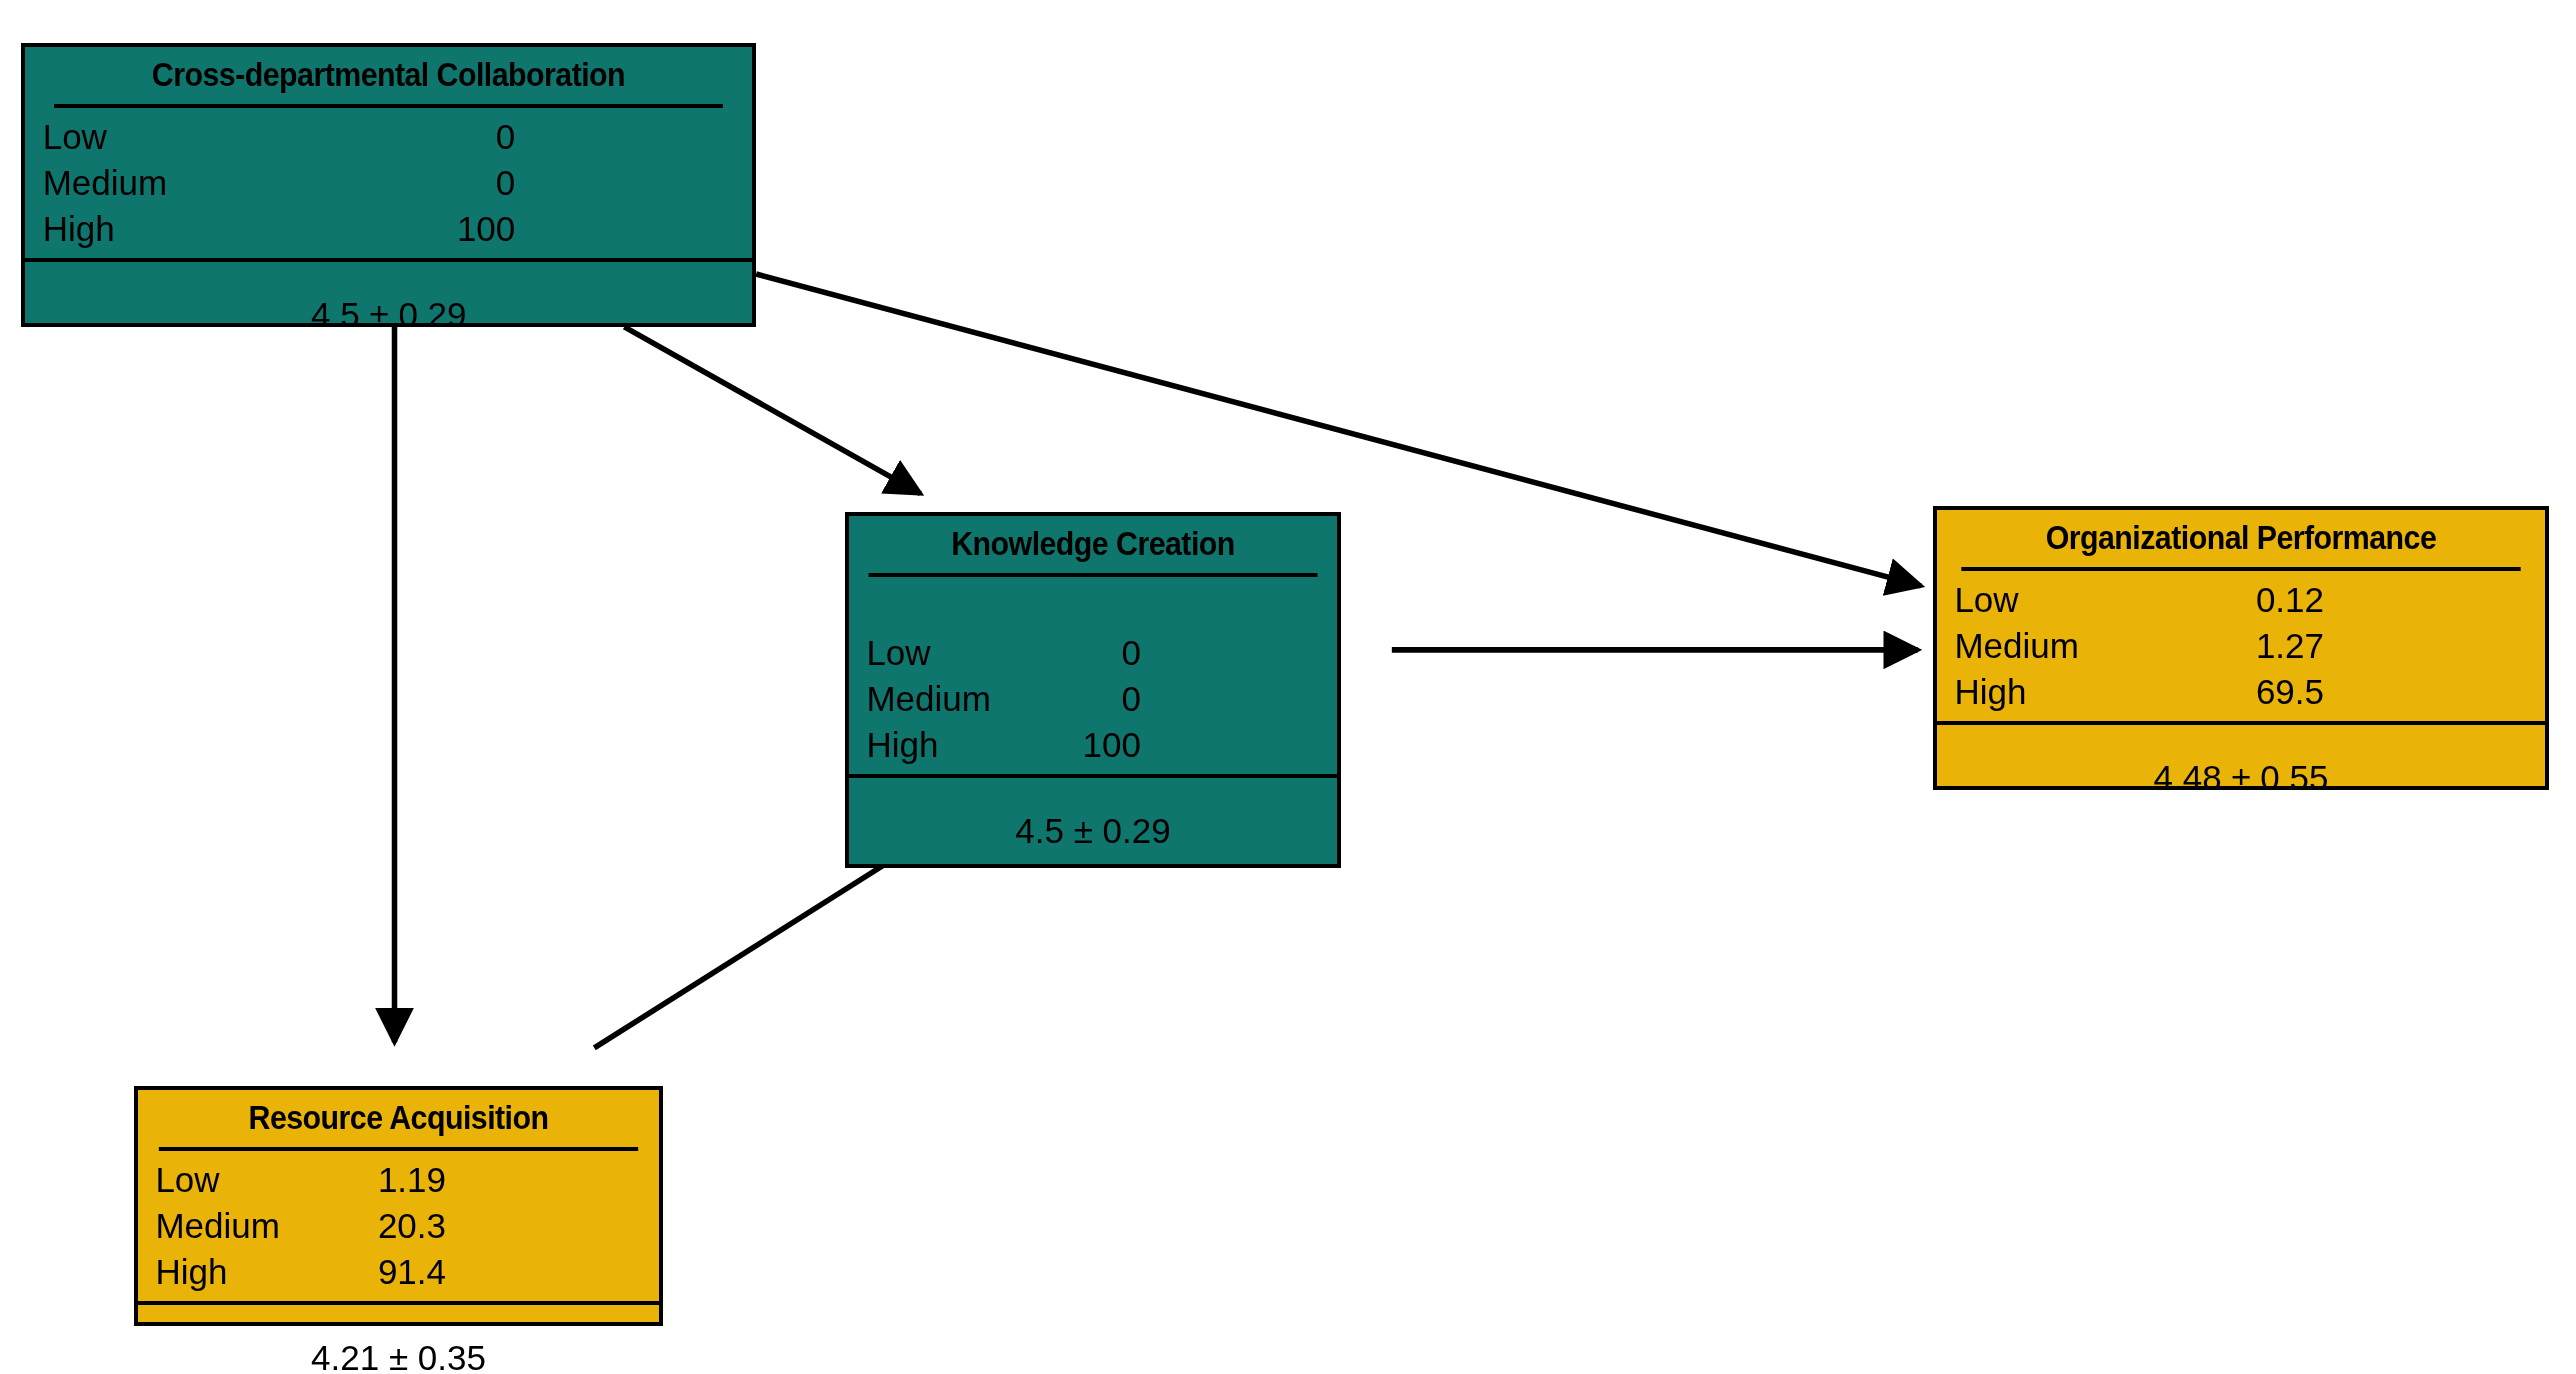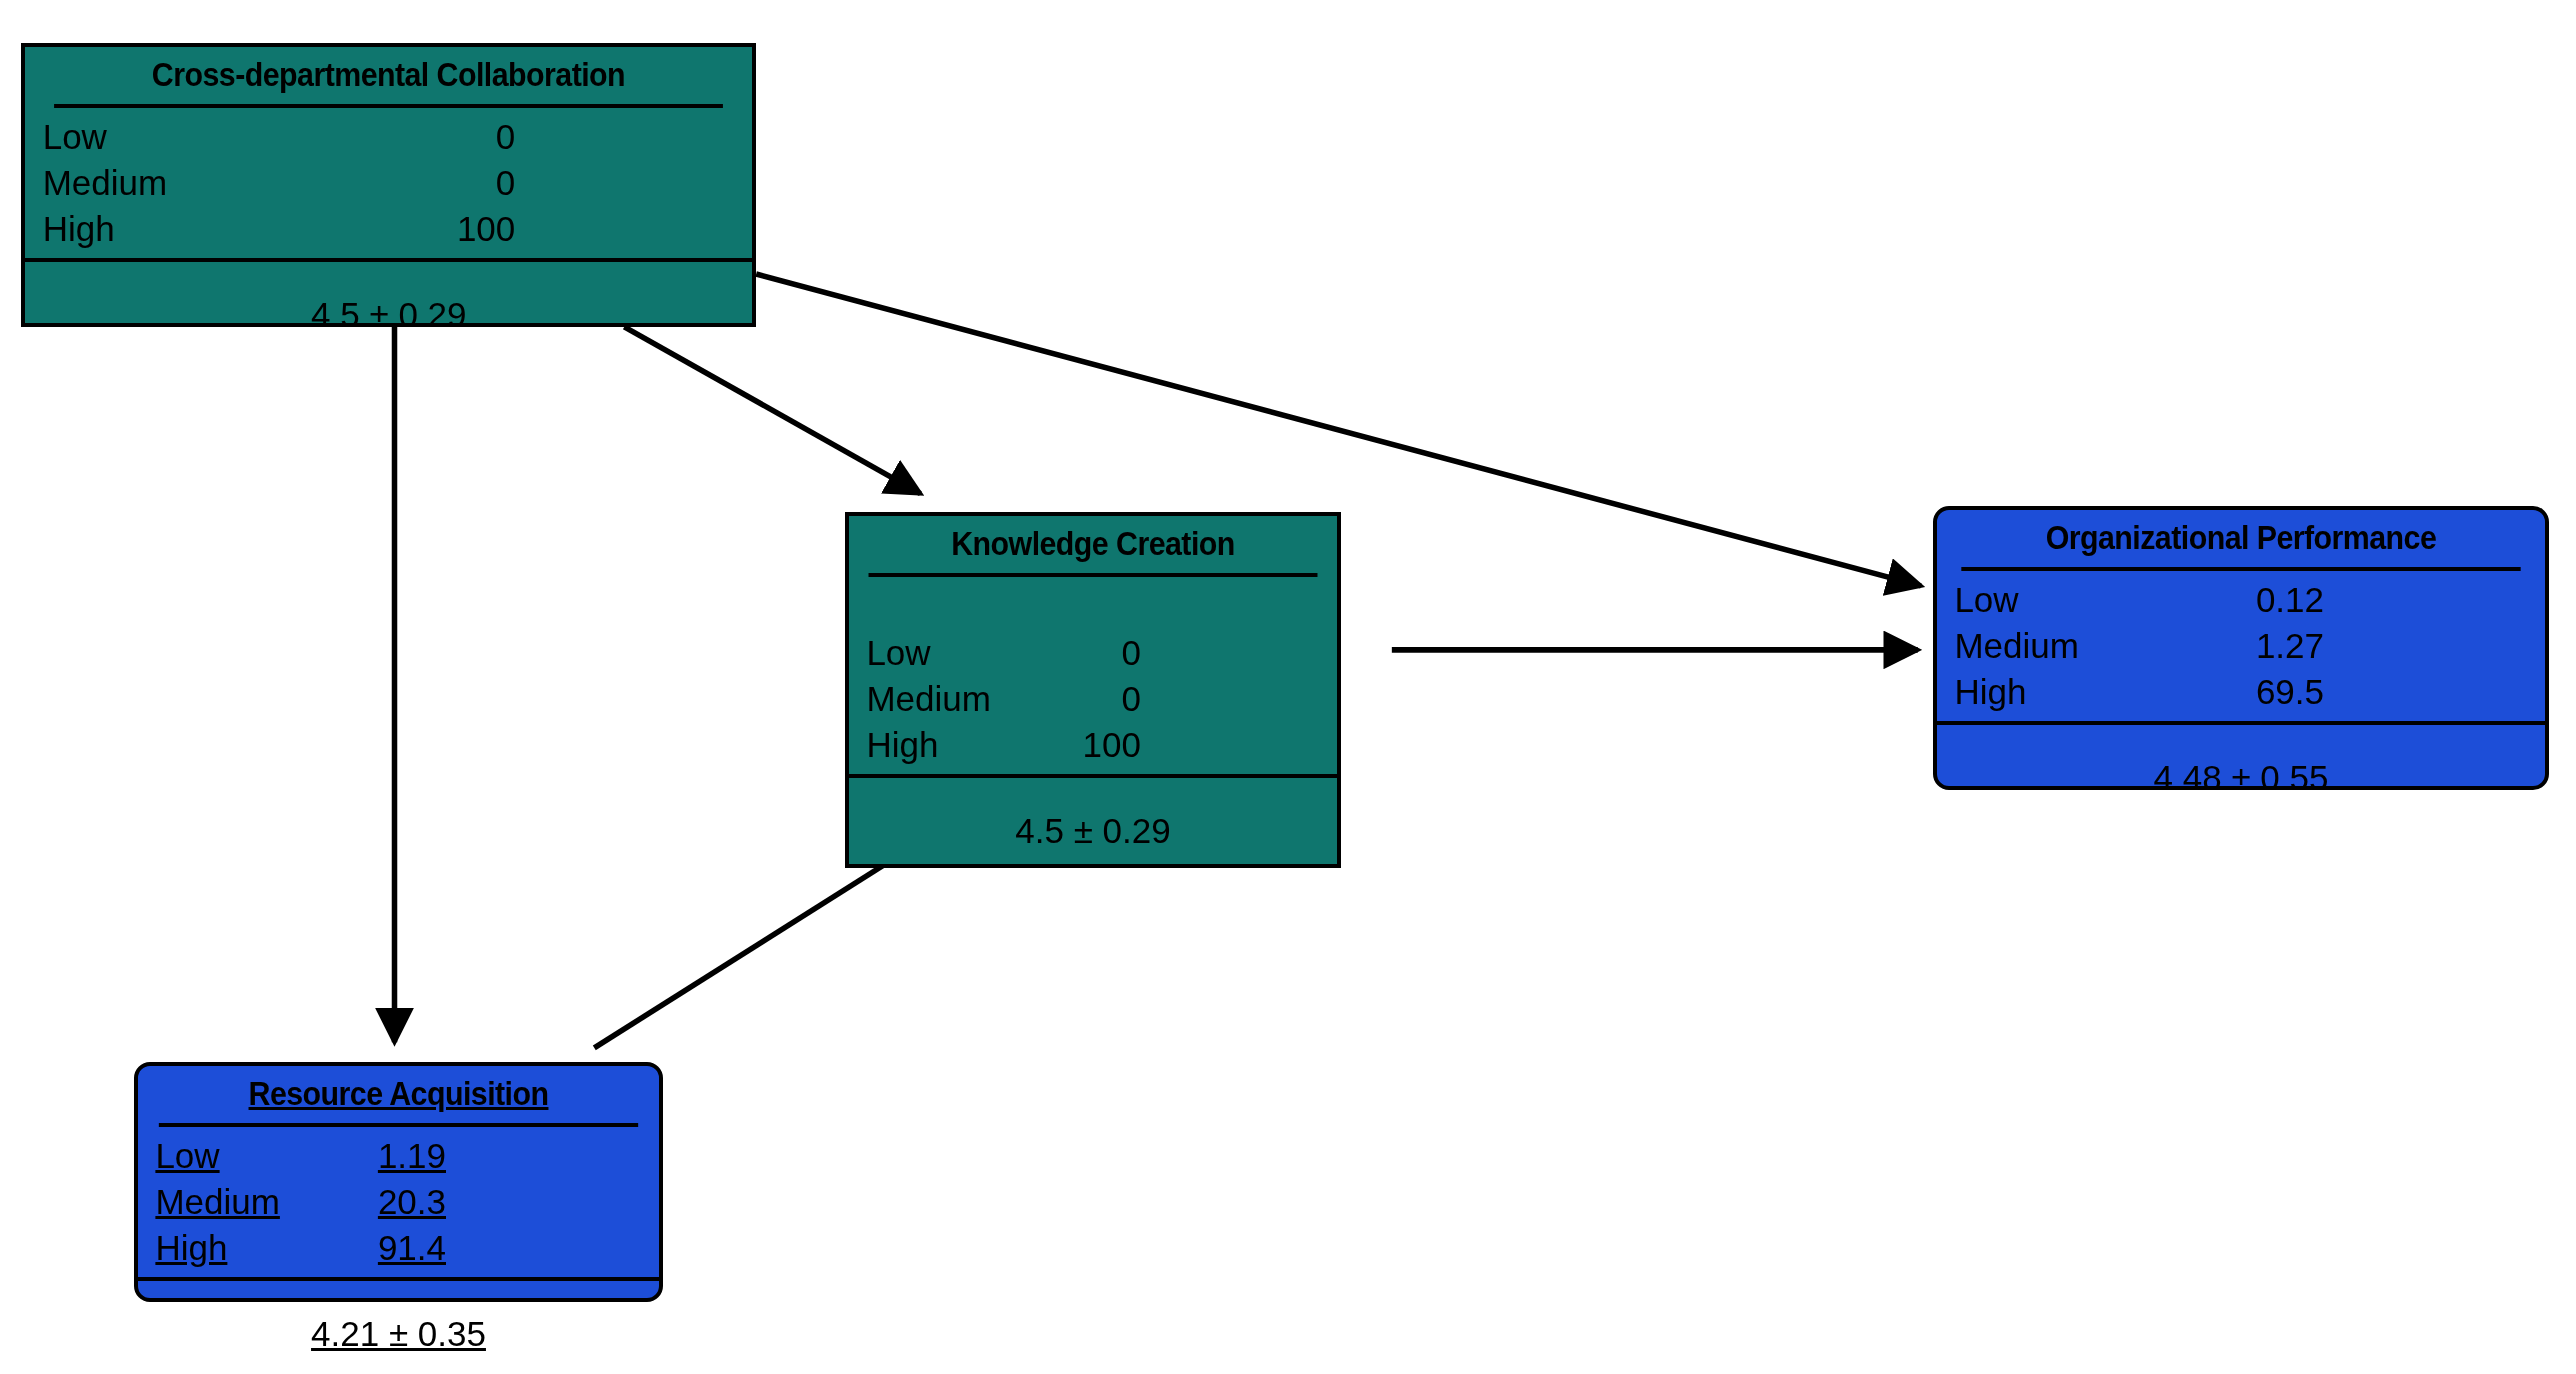--- a/index.html
+++ b/index.html
@@ -29,22 +29,21 @@
   
   .node {
     position: absolute;
     box-sizing: border-box;
     border: 4px solid #000000;
     background: #0f766e;
     display: flex;
     flex-direction: column;
   }
   .node.beige {
-    background: #1d4ed8;
-    border-radius: 16px;
+    background: #eab308;
   }
 
   .node-title {
     box-sizing: border-box;
     width: 100%;
     text-align: center;
     font-weight: bold;
     font-size: 33px;
     line-height: 1;
     letter-spacing: -0.6px;
@@ -287,21 +286,21 @@
           </div>
           <div class="bar-row">
             <div class="bar" style="width: 98.6%;"></div>
           </div>
         </div>
       </div>
     </div>
     <div class="node-footer">4.48 ± 0.55</div>
   </div>
 
-  <div class="node beige" style="left:134px; top:1062px; width:529px; height:240px;text-decoration:underline;">
+  <div class="node beige" style="left:134px; top:1086px; width:529px; height:240px;">
     <div class="node-title">Resource Acquisition</div>
     <div class="node-body">
       <div class="states" style="width:316px;">
         <div class="state-row">
           <span class="state-label">Low</span>
           <span class="state-value">1.19</span>
         </div>
         <div class="state-row">
           <span class="state-label">Medium</span>
           <span class="state-value">20.3</span>

